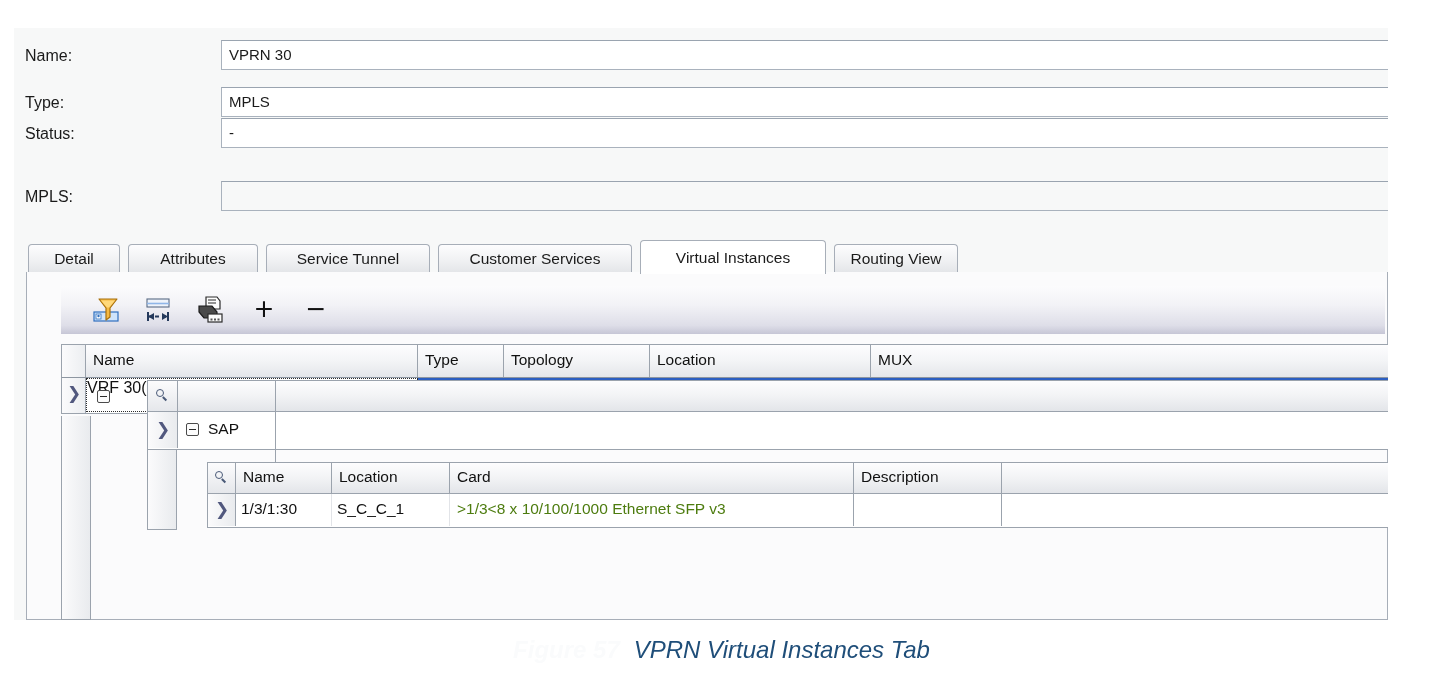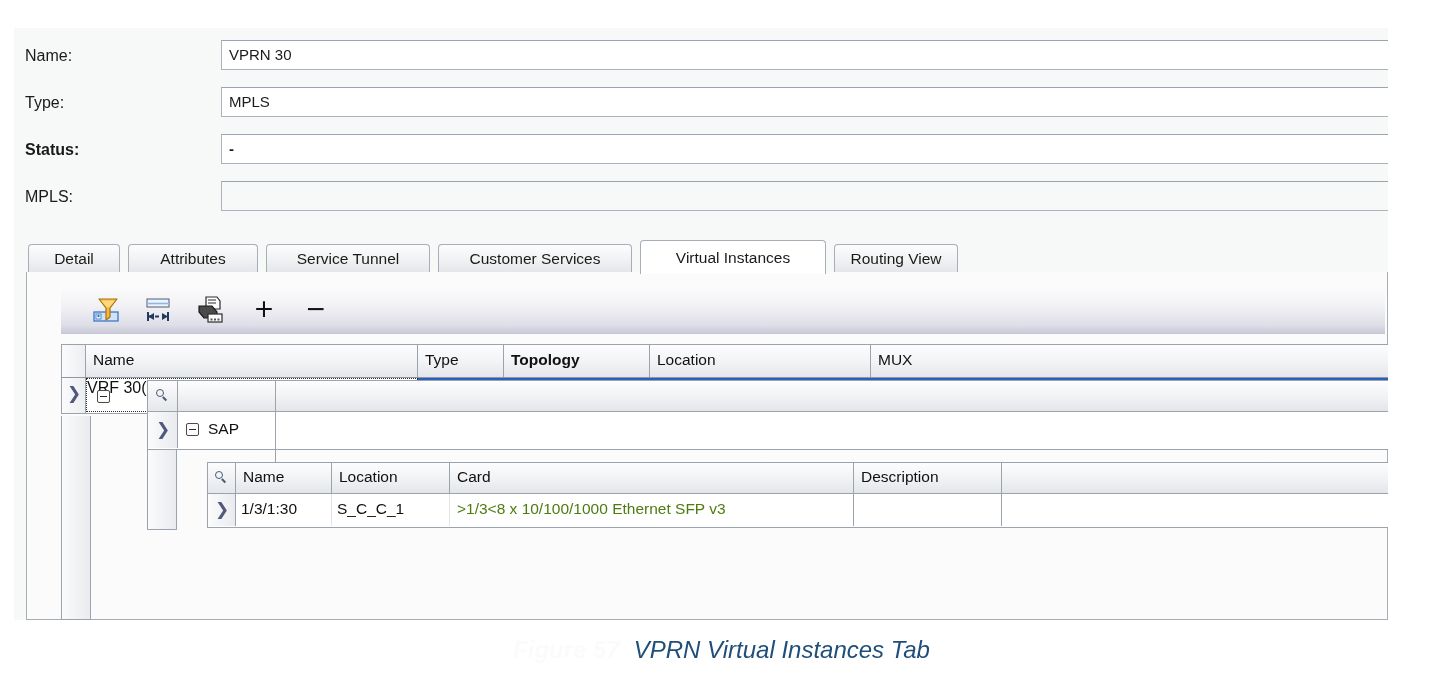--- a/index.html
+++ b/index.html
@@ -375,21 +375,21 @@
       </div>
     </div>
 
     <div class="form-row" style="top:57px;">
       <div class="form-label">Type:</div>
       <div class="form-input">
         <div class="val">MPLS</div>
       </div>
     </div>
 
-    <div class="form-row" style="top:104px;font-weight:bold;">
+    <div class="form-row" style="top:88px;">
       <div class="form-label">Status:</div>
       <div class="form-input">
         <div class="val">-</div>
       </div>
     </div>
 
     <div class="form-row" style="top:151px;">
       <div class="form-label">MPLS:</div>
       <div class="form-input empty">
         <div class="val"></div>
@@ -472,21 +472,21 @@
     <div class="grid1">
 
       <div class="g-head">
         <div class="expander-col"></div>
         <div class="hcell" style="left:24px;width:332px;">
           <div class="ht">Name</div>
         </div>
         <div class="hcell" style="left:356px;width:86px;">
           <div class="ht">Type</div>
         </div>
-        <div class="hcell" style="left:442px;width:146px;font-weight:bold;">
+        <div class="hcell" style="left:442px;width:146px;">
           <div class="ht">Topology</div>
         </div>
         <div class="hcell" style="left:588px;width:221px;">
           <div class="ht">Location</div>
         </div>
         <div class="hcell" style="left:809px;width:519px;">
           <div class="ht">MUX</div>
         </div>
       </div>
 

